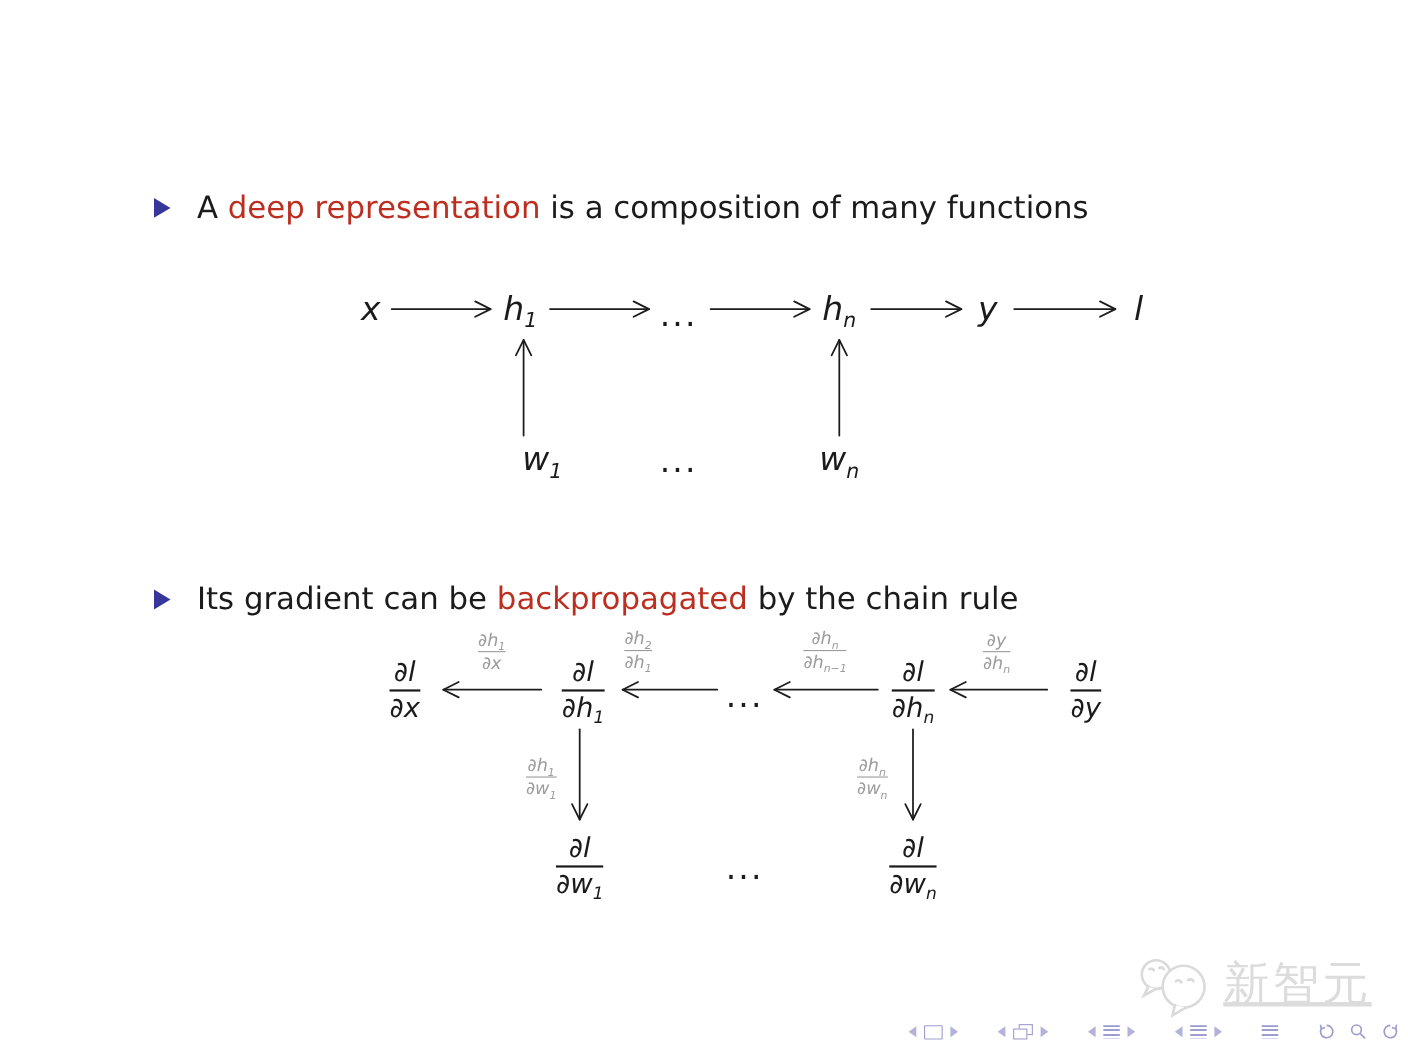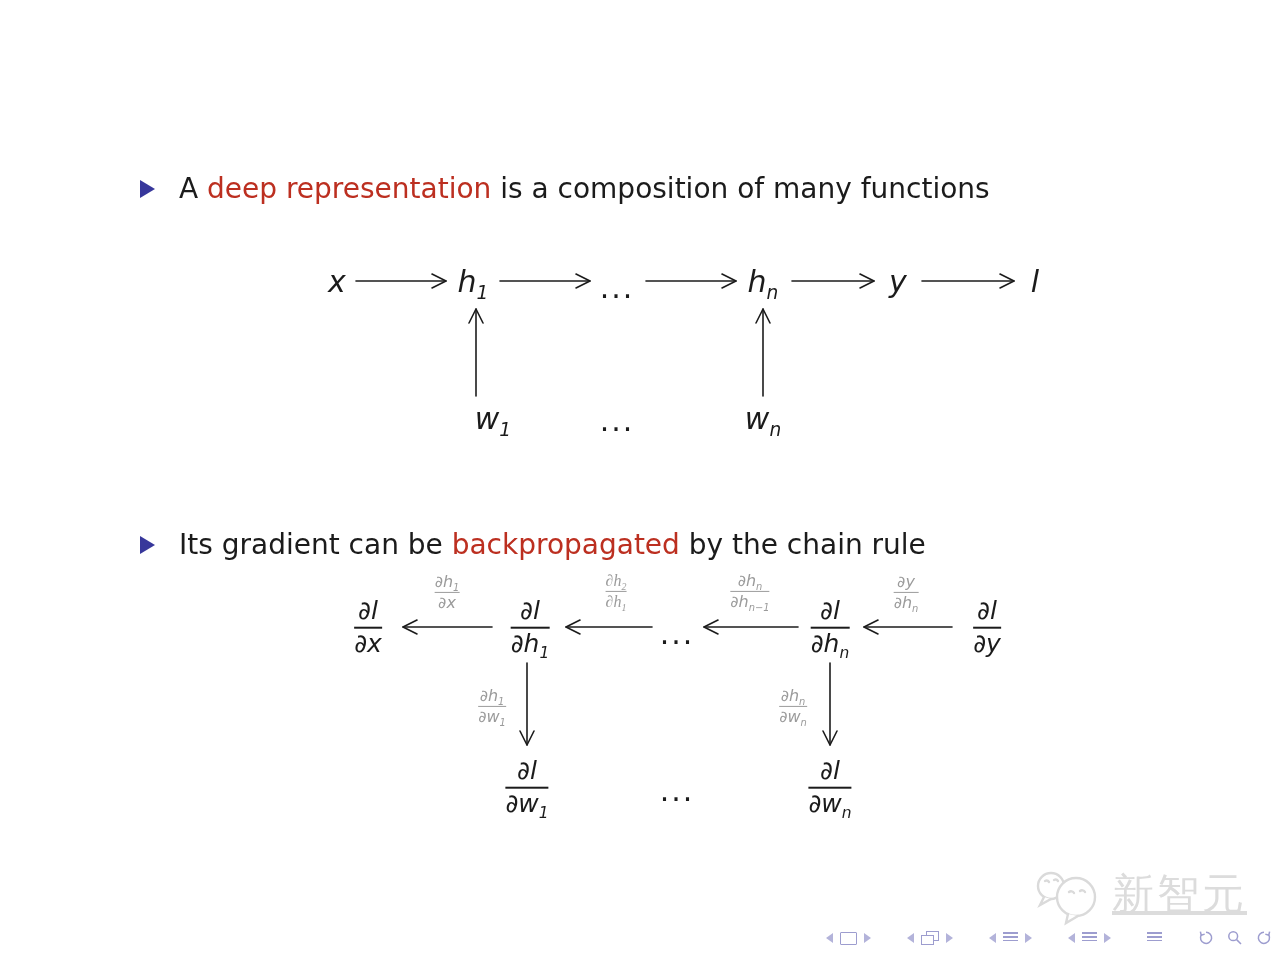--- a/index.html
+++ b/index.html
@@ -91,21 +91,21 @@
     <span class="num">∂l</span>
     <span class="bar"></span>
     <span class="den">∂y</span>
   </span>
 
   <span class="frac small abs" style="left:447px;top:592px;">
     <span class="num"><span>∂h</span><sub>1</sub></span>
     <span class="bar"></span>
     <span class="den"><span>∂x</span><sub></sub></span>
   </span>
-  <span class="frac small abs" style="left:616px;top:591px;font-family:Liberation Serif, serif;">
+  <span class="frac small abs" style="left:580px;top:591px;">
     <span class="num"><span>∂h</span><sub>2</sub></span>
     <span class="bar"></span>
     <span class="den"><span>∂h</span><sub>1</sub></span>
   </span>
   <span class="frac small abs" style="left:750px;top:591px;">
     <span class="num"><span>∂h</span><sub>n</sub></span>
     <span class="bar"></span>
     <span class="den"><span>∂h</span><sub>n−1</sub></span>
   </span>
   <span class="frac small abs" style="left:906px;top:592px;">

